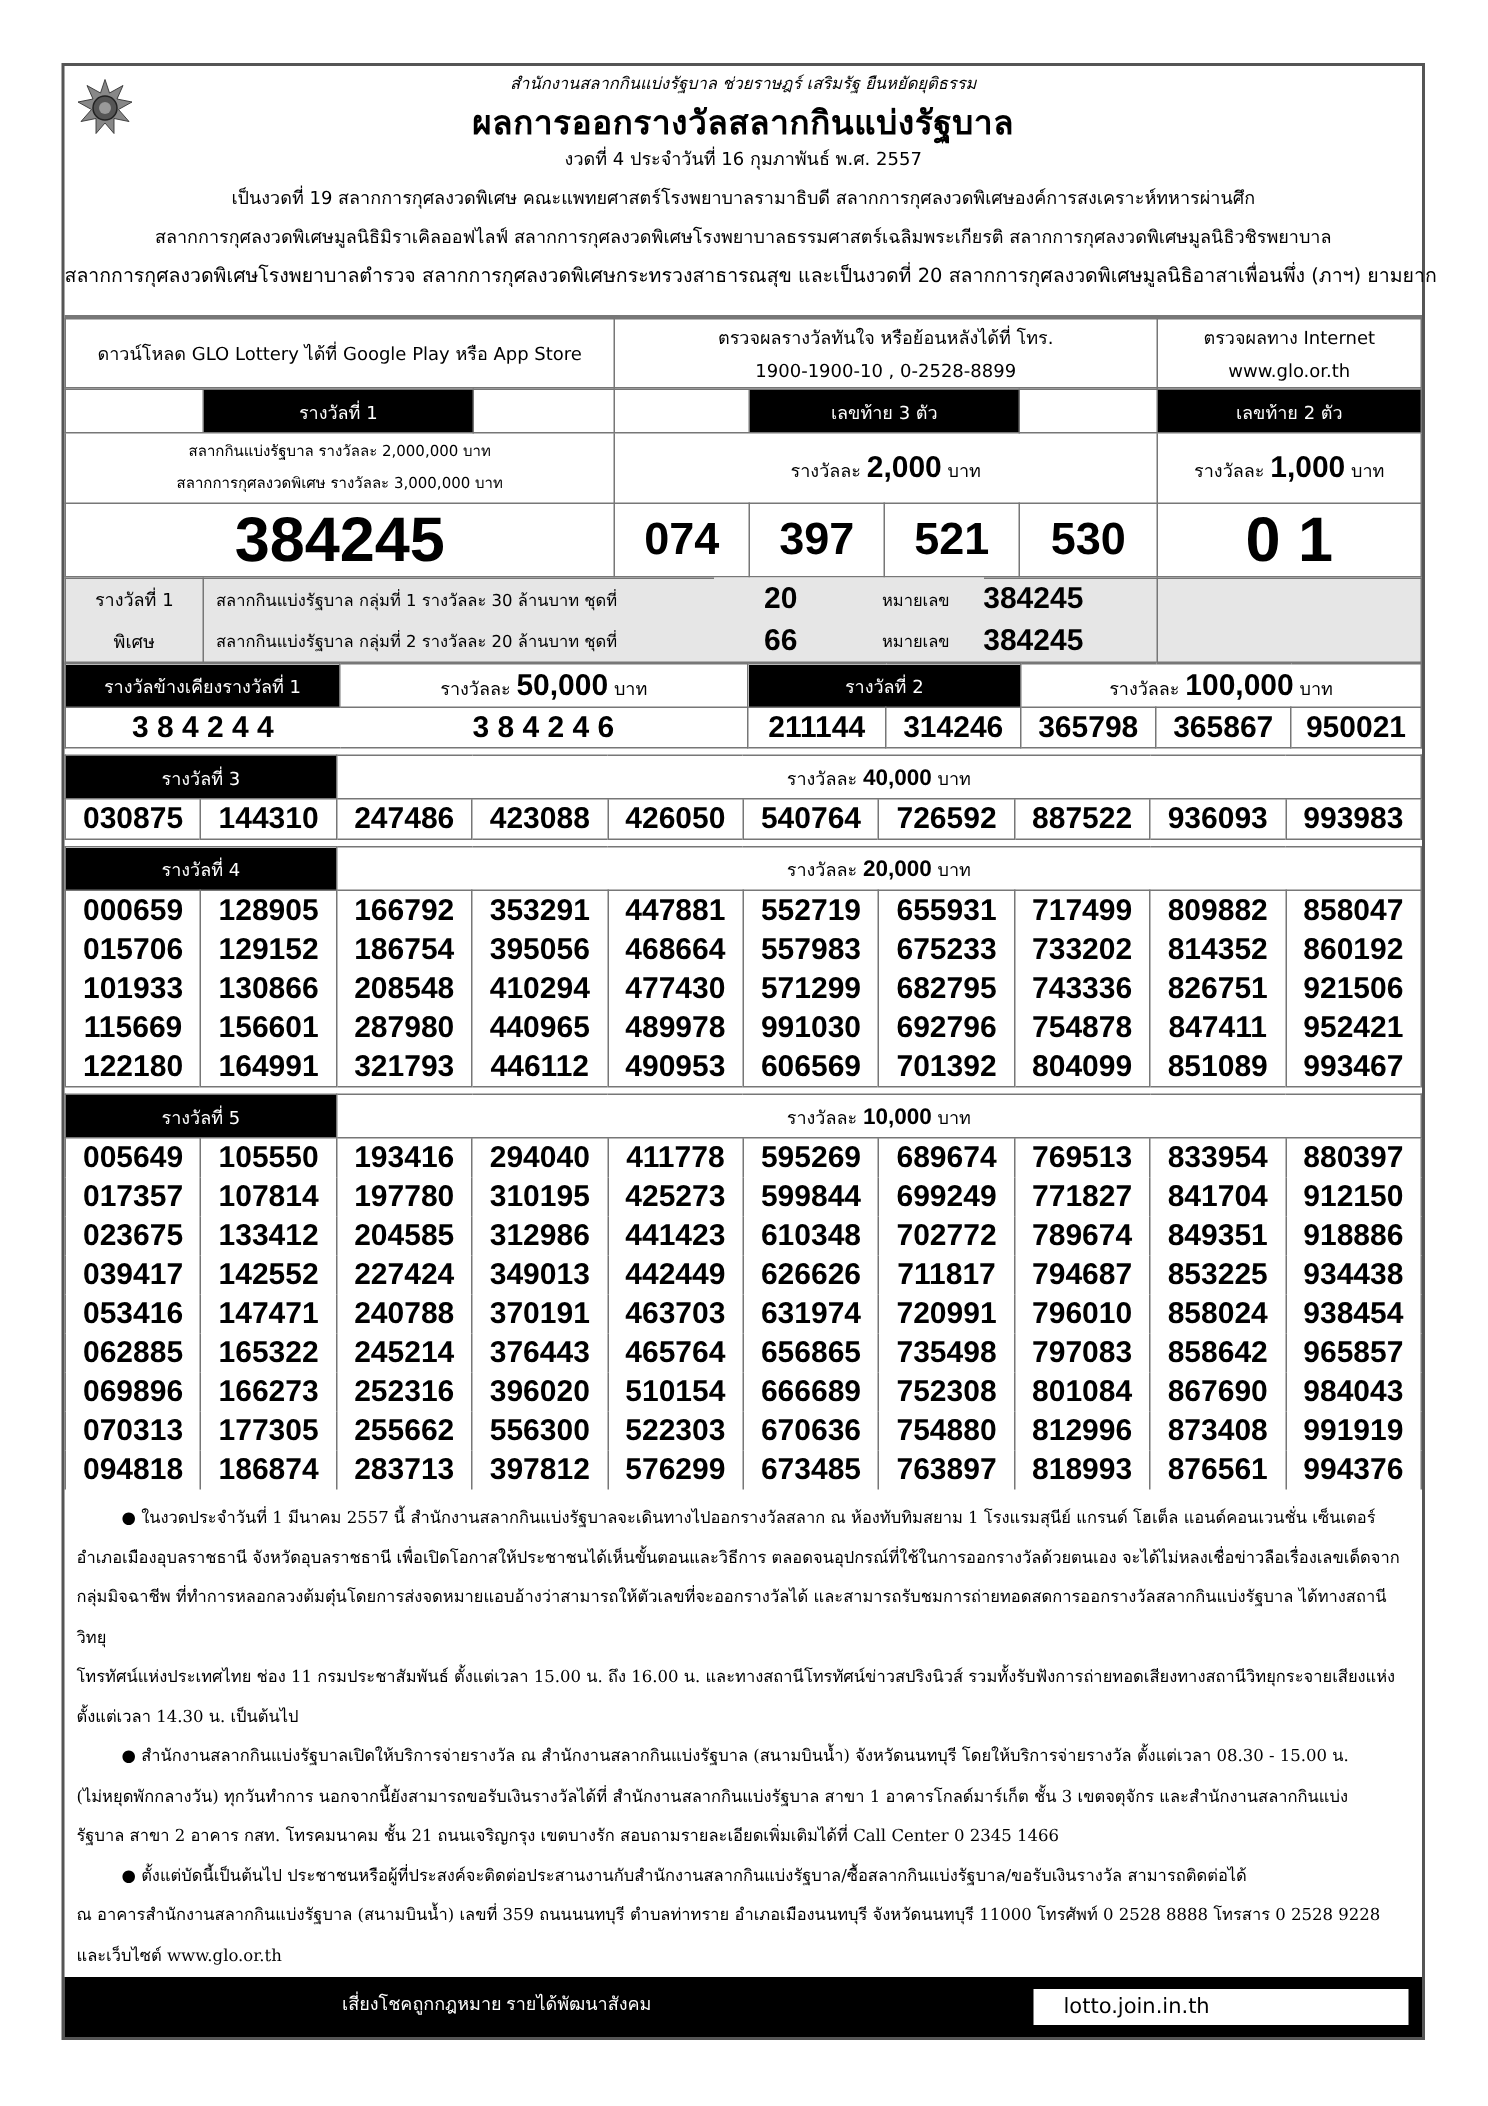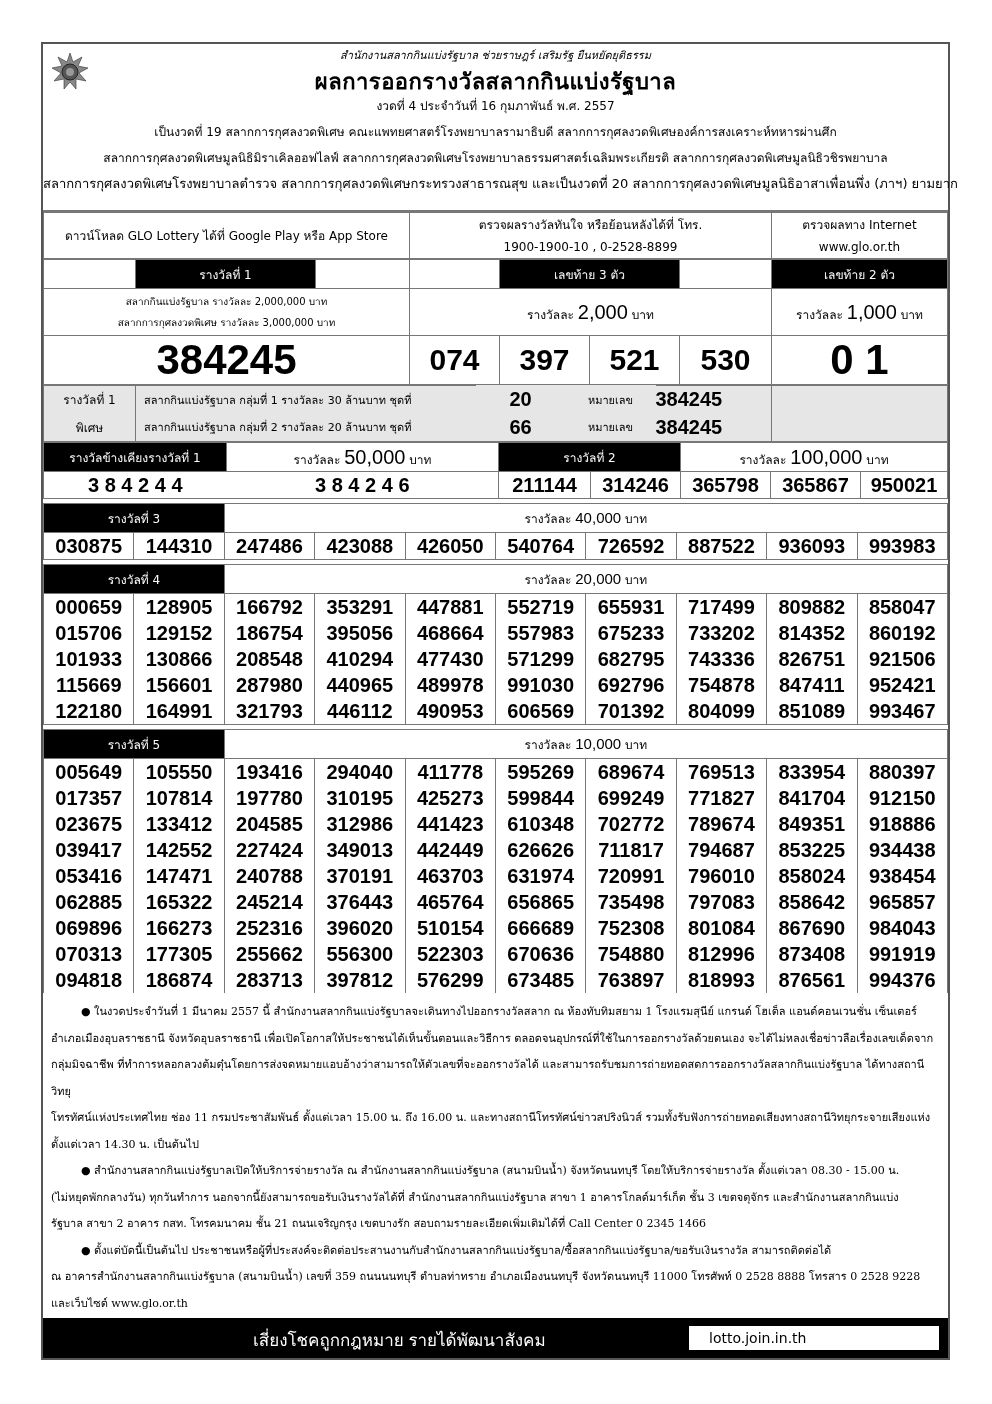--- a/index.html
+++ b/index.html
@@ -15,30 +15,30 @@
   .l5{top:104px;font-size:12px;}
   .l6{top:129px;font-size:13px;}
   table{border-collapse:collapse;width:100%;table-layout:fixed;}
   td{border:1px solid #777;text-align:center;padding:0;overflow:hidden;white-space:nowrap;}
   .info td{height:45px;font-size:12px;}
   .small{font-size:10px;line-height:22px;}
   .blk{background:#000;color:#fff;}
   .gray{background:#e6e6e6;}
   .hdrrow td{height:28px;font-size:12px;}
   .amount{font-size:12px;}
-  .amount b{font-size:20px;font-weight:normal;font-family:"Liberation Sans",sans-serif;}
+  .amount b{font-size:20px;font-weight:bold;font-family:"Liberation Sans",sans-serif;}
   .big{font-size:42px;font-weight:bold;font-family:"Liberation Sans",sans-serif;height:45px;}
   .big2{font-size:30px;font-weight:bold;font-family:"Liberation Sans",sans-serif;}
   .num{font-size:20px;font-weight:bold;font-family:"Liberation Sans",sans-serif;height:26px;}
   .nums td{font-size:20px;font-weight:bold;font-family:"Liberation Sans",sans-serif;height:26px;border-top:none;border-bottom:none;}
   .notes{padding:6px 8px 0 8px;font-family:"DejaVu Serif",serif;font-size:11px;line-height:26.5px;}
   .notes p{margin:0;}
   .notes .ind{padding-left:30px;}
   .footer{position:absolute;left:0;right:0;bottom:0;height:40px;background:#000;color:#fff;}
-  .footer .slogan{position:absolute;left:185px;top:8px;font-size:17px;font-family:Liberation Sans, sans-serif;margin-left:25px;}
+  .footer .slogan{position:absolute;left:185px;top:8px;font-size:12px;font-family:Liberation Serif, serif;}
   .footer .site{position:absolute;left:646px;top:8px;width:250px;height:24px;background:#fff;color:#000;font-size:14px;line-height:24px;padding-left:20px;box-sizing:border-box;}
 </style>
 </head>
 <body>
 
 <div class="page">
 
   <div class="hdr">
     <svg class="logo" viewBox="0 0 40 40">
       <polygon points="20,1 23,10 32,5 28,14 38,16 29,21 36,29 26,27 26,37 20,30 14,37 14,27 4,29 11,21 2,16 12,14 8,5 17,10" fill="#888" stroke="#333" stroke-width="0.6"></polygon>

